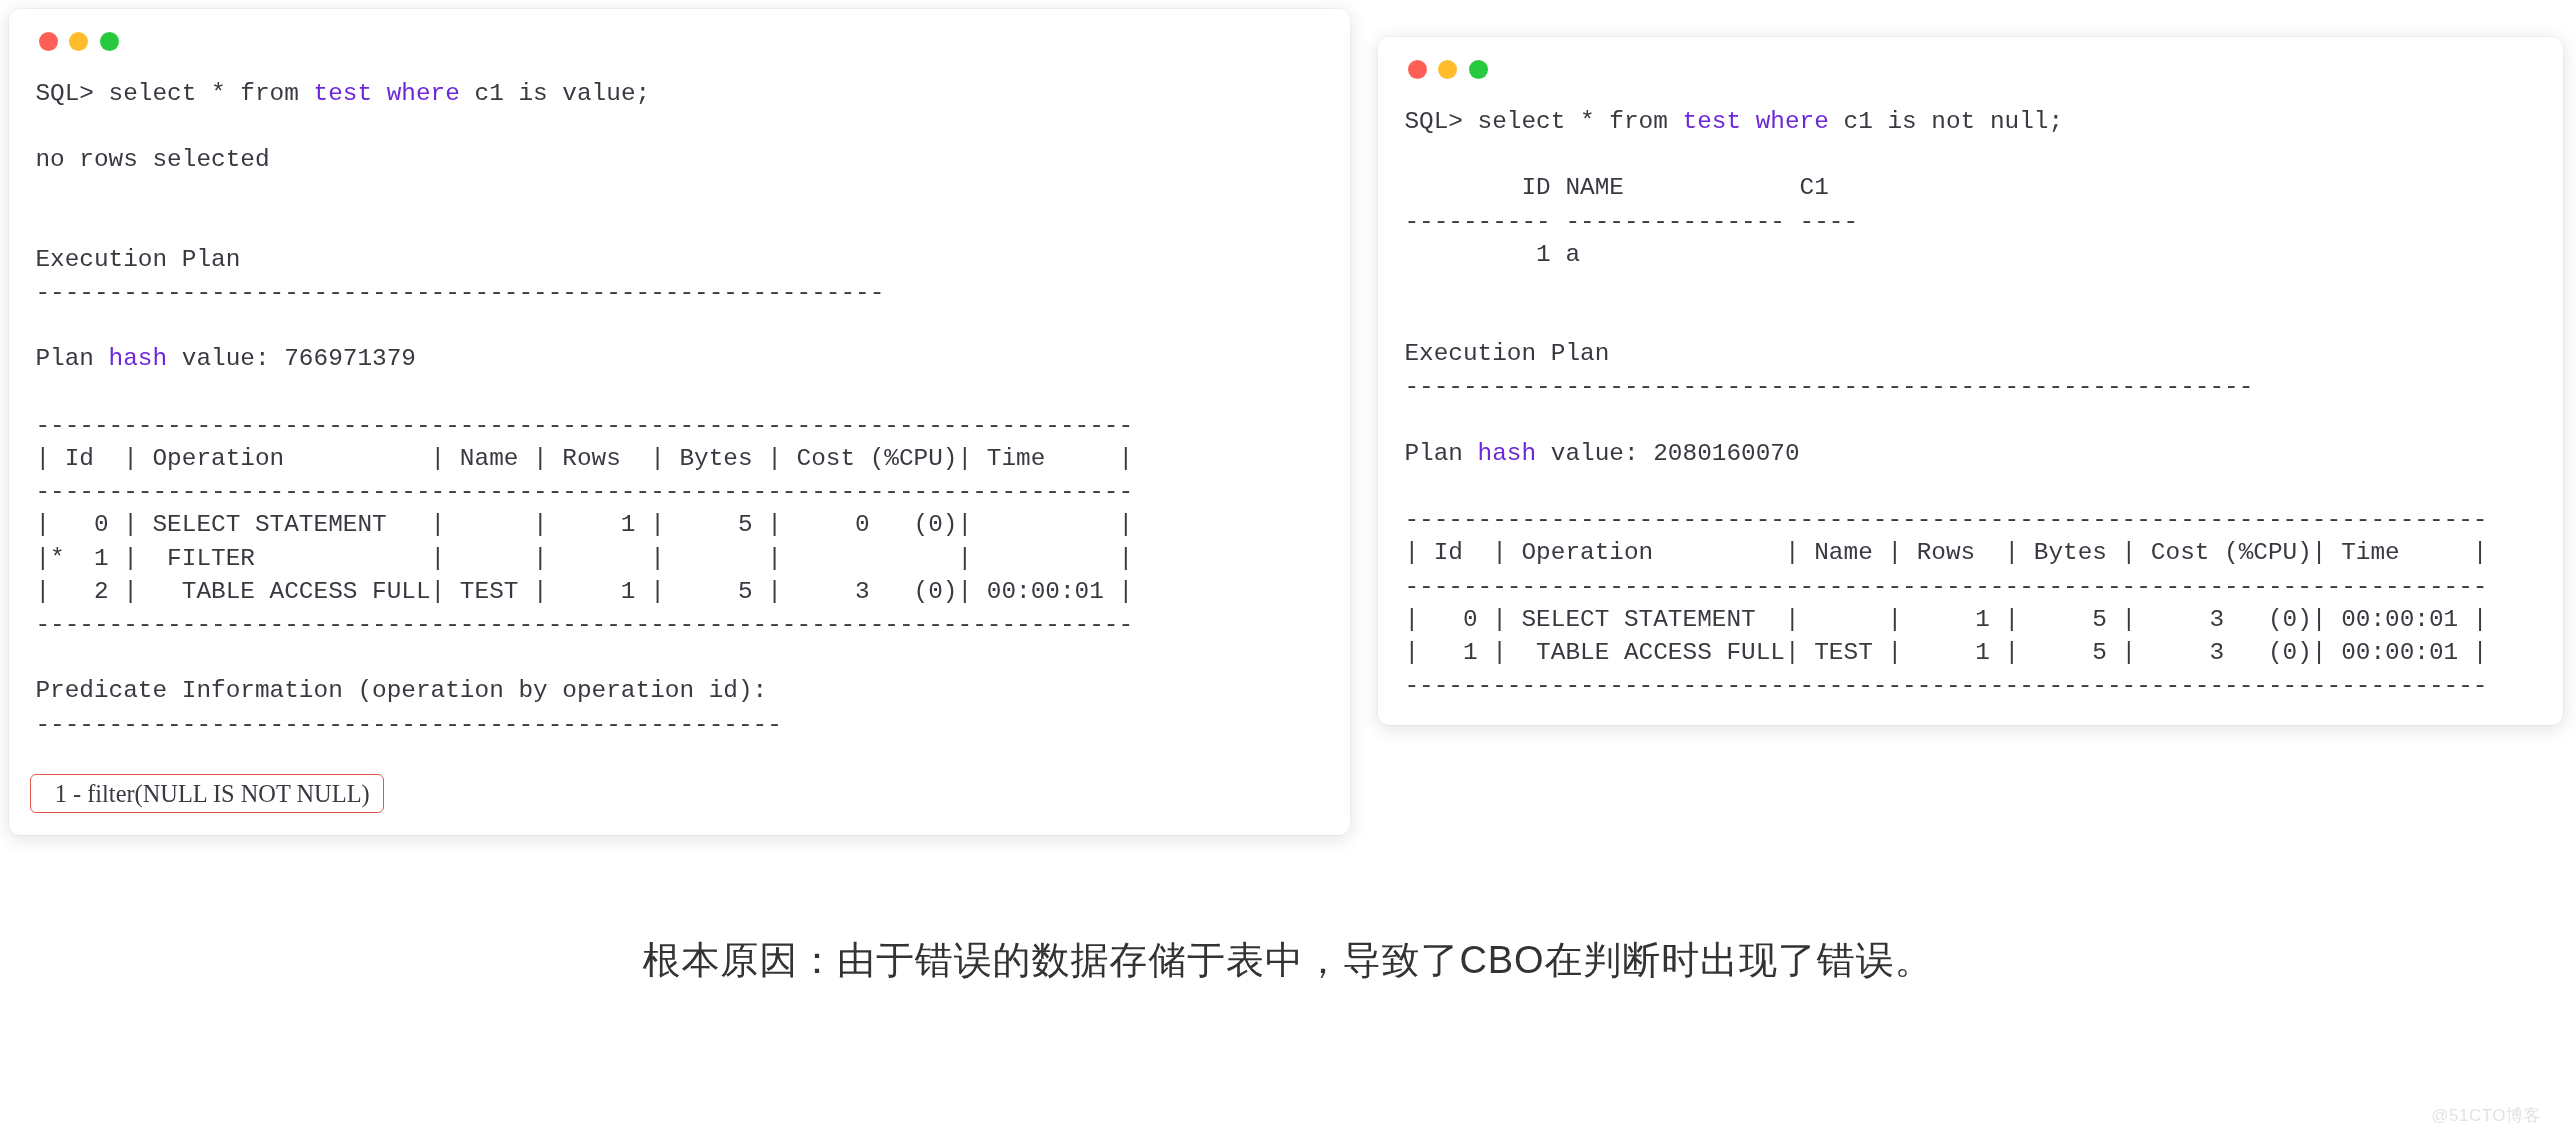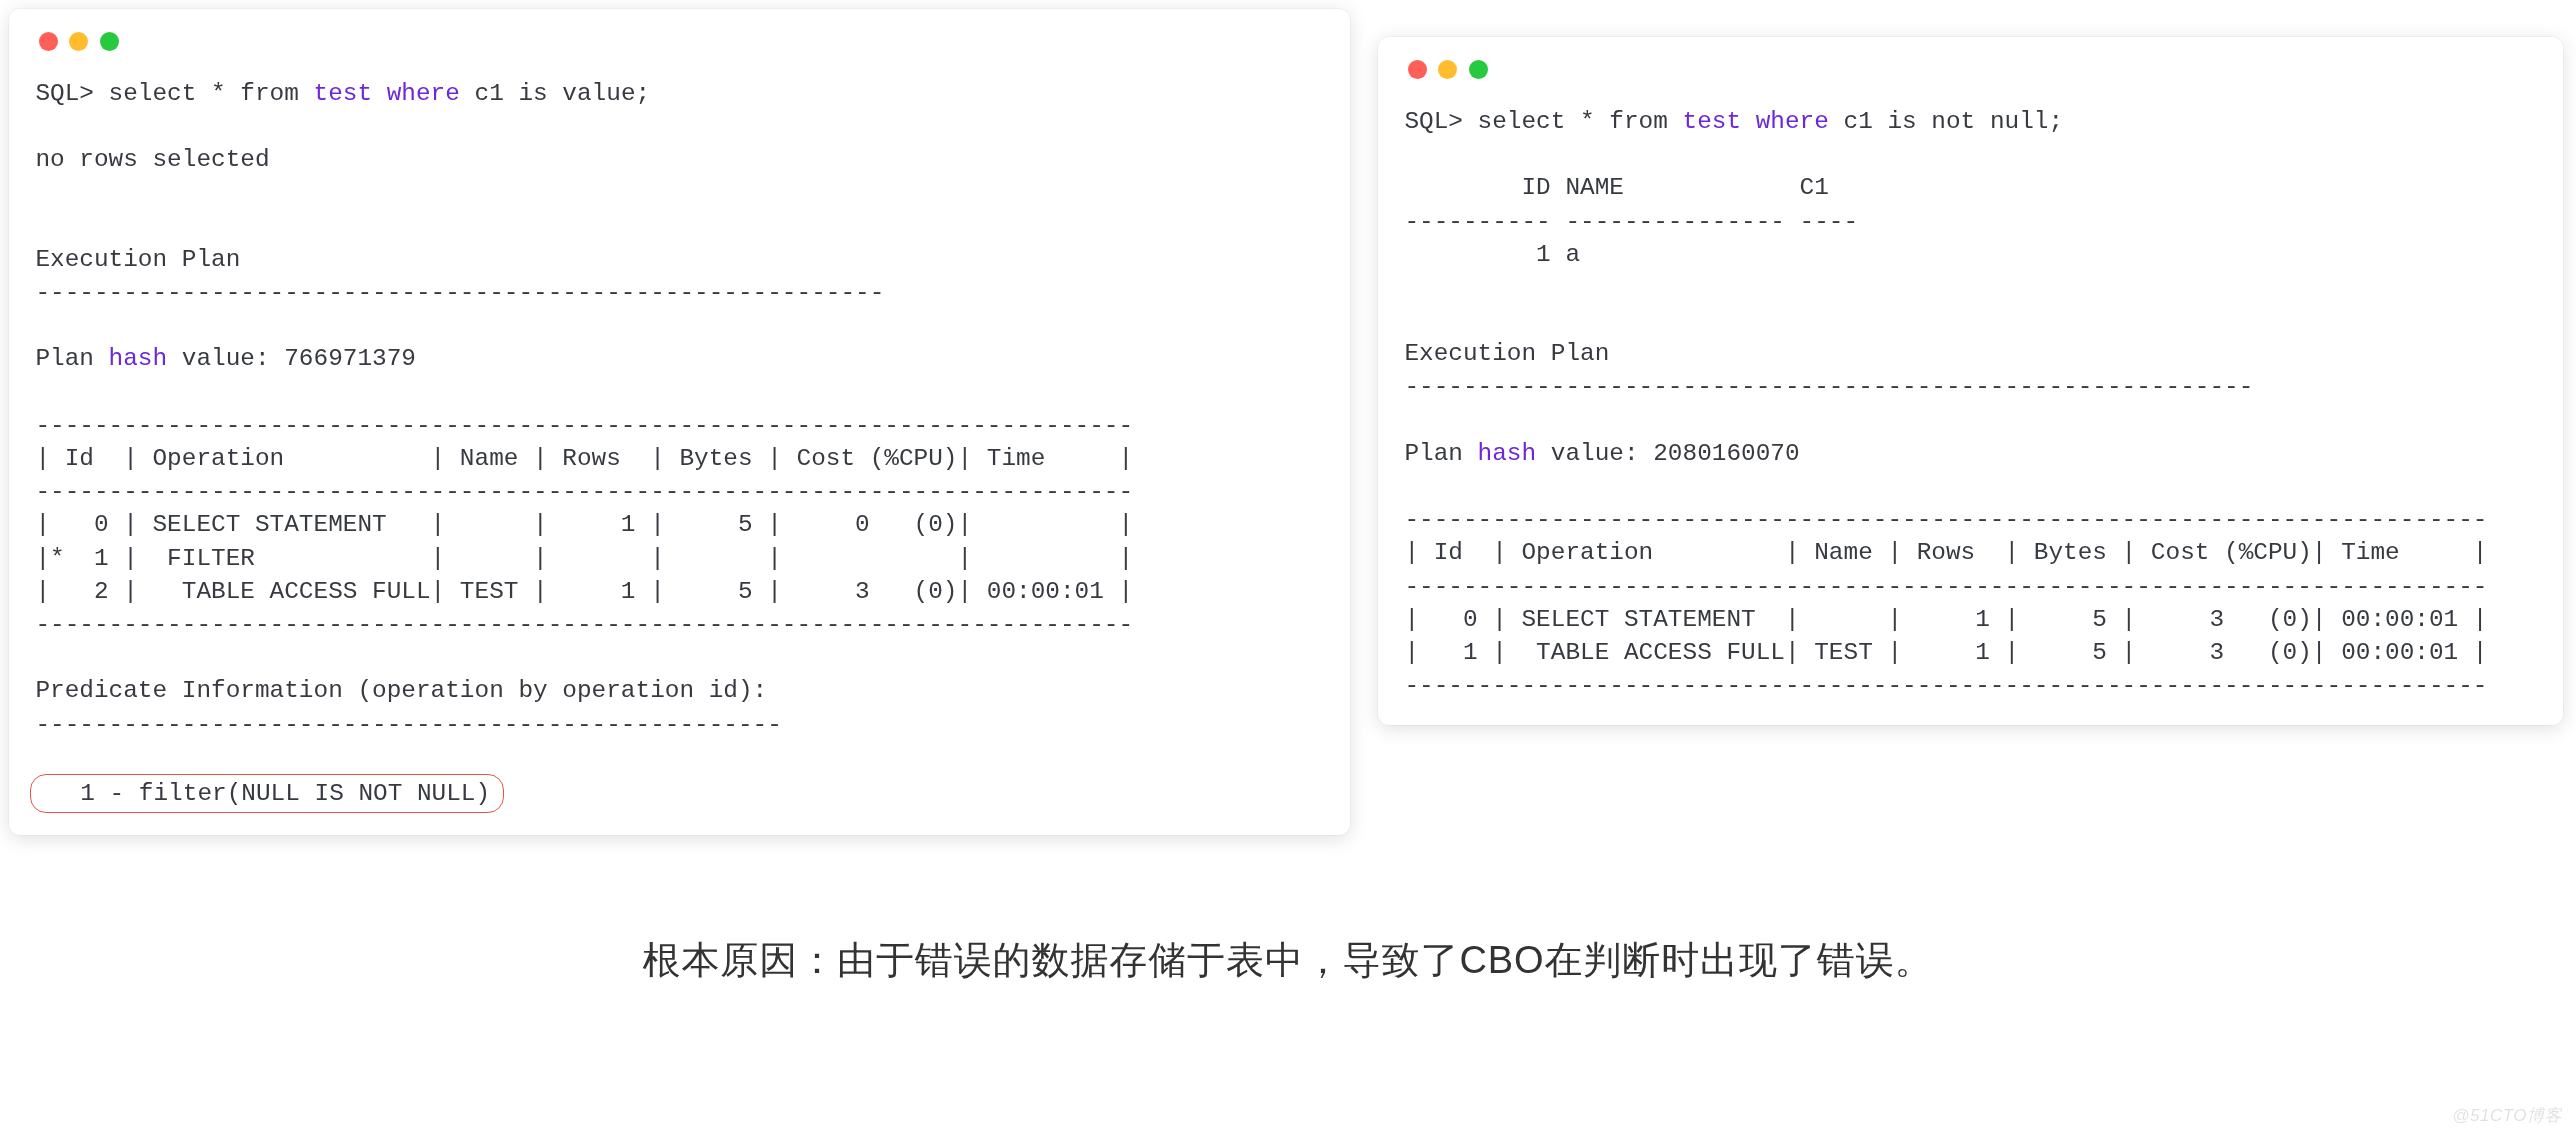--- a/index.html
+++ b/index.html
@@ -38,39 +38,39 @@
     font-family: "SFMono-Regular", Consolas, "Lucida Console", "Courier New", monospace;
     font-size: 24.4px;
     line-height: 1.36;
     white-space: pre;
     color: #383a42;
   }
   .kw { color: #6d28d9; }
   .highlight-box {
     display: inline-block;
     border: 1.9px solid #e45649;
-    border-radius: 16px;
+    border-radius: 6px;
     padding: 1.9px 13px 1.9px 5.6px;
     margin-left: -5.6px;
+    font-family: Liberation Serif, serif;
   }
   .caption {
     text-align: center;
     font-size: 38px;
     color: #333333;
     margin-top: 100px;
     letter-spacing: 0.9px;
   }
   .watermark {
     position: absolute;
-    right: 14px;
+    right: 35px;
     bottom: 3.8px;
     font-size: 17px;
     color: rgba(0,0,0,0.12);
     letter-spacing: 0.5px;
-    font-style: italic;
   }
 </style>
 </head>
 <body>
 
 <div class="panels">
 
   <div class="panel panel-left">
     <div class="traffic-lights">
       <div class="tl red"></div>

